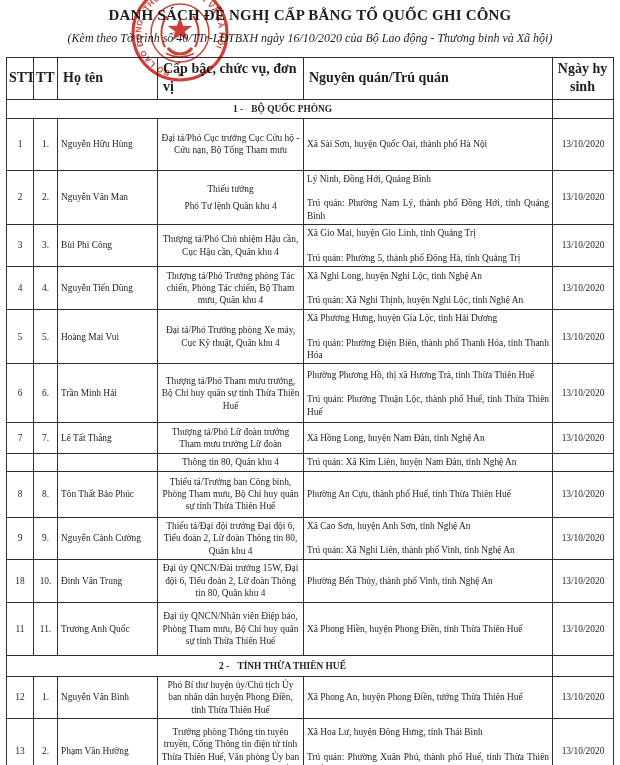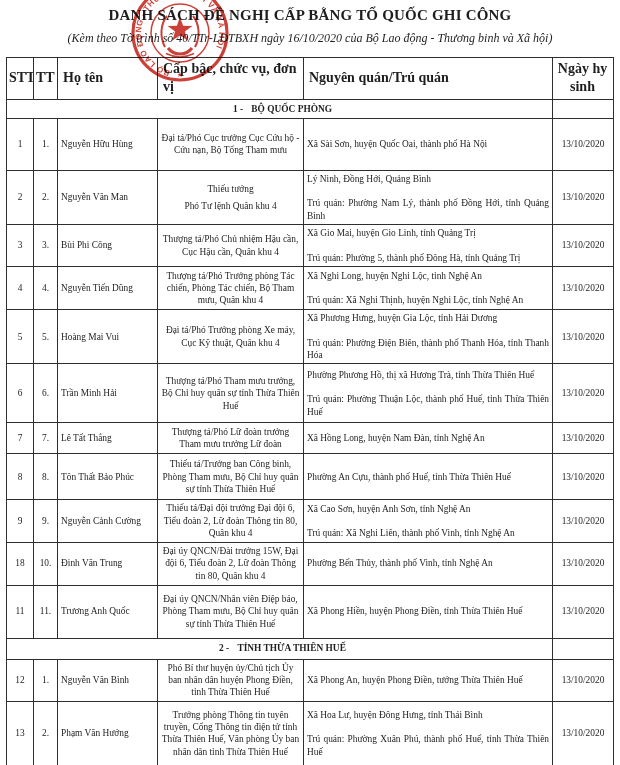--- a/index.html
+++ b/index.html
@@ -208,20 +208,32 @@
         <td class="c-name">Lê Tất Thắng</td>
         <td class="c-rank">
             <p>Thượng tá/Phó Lữ đoàn trưởng Tham mưu trưởng Lữ đoàn</p>
           </td>
         <td class="c-origin">
             <p>Xã Hồng Long, huyện Nam Đàn, tỉnh Nghệ An</p>
           </td>
         <td class="c-date">13/10/2020</td>
       </tr>
 
+      <tr style="height:17px">
+        <td class="c-stt"></td>
+        <td class="c-tt"></td>
+        <td class="c-name"></td>
+        <td class="c-rank">
+            <p>Thông tin 80, Quân khu 4</p>
+          </td>
+        <td class="c-origin">
+            <p>Trú quán: Xã Kim Liên, huyện Nam Đàn, tỉnh Nghệ An</p>
+          </td>
+        <td class="c-date"></td>
+      </tr>
 
       <tr style="height:46px">
         <td class="c-stt">8</td>
         <td class="c-tt">8.</td>
         <td class="c-name">Tôn Thất Bảo Phúc</td>
         <td class="c-rank">
             <p>Thiếu tá/Trưởng ban Công binh, Phòng Tham mưu, Bộ Chỉ huy quân sự tỉnh Thừa Thiên Huế</p>
           </td>
         <td class="c-origin">
             <p>Phường An Cựu, thành phố Huế, tỉnh Thừa Thiên Huế</p>

